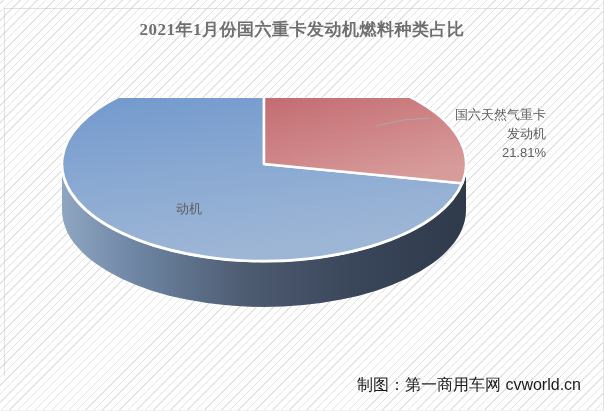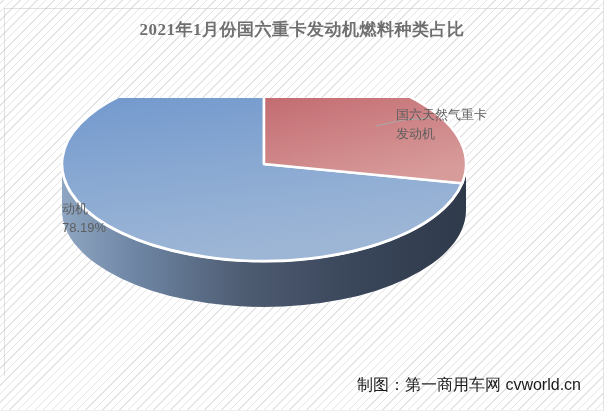--- a/index.html
+++ b/index.html
@@ -58,21 +58,21 @@
     left: 58px;
     top: 98px;
     width: 412px;
     height: 220px;
   }
   #pie-svg { display: block; }
 
   
   .data-label {
     position: absolute;
-    text-align: left;
+    text-align: right;
     font-size: 13px;
     line-height: 19px;
     color: #5e5e5e;
     white-space: nowrap;
   }
   .data-label .pct {
     display: block;
     font-size: 13px;
     color: #5e5e5e;
   }
@@ -153,23 +153,23 @@
                A 202,97 0 0 1 404.0,85.3
                Z" fill="url(#gradRedTop)" stroke="#FFFFFF" stroke-width="2.5" stroke-linejoin="round"></path>
 
       <path d="M 318,28 L 345,22 L 372,20" fill="none" stroke="#A9A9A9" stroke-width="1"></path>
     </svg>
   </div>
 
   <div class="data-label" id="label-diesel">
     <br>
     <span>动机</span>
-    <span class="pct">78.19%</span>
   </div>
 
   <div class="data-label" id="label-gas">
     <span>国六天然气重卡</span><br>
     <span>发动机</span>
+    <span class="pct">21.81%</span>
   </div>
 
   <div id="footer-credit">制图：第一商用车网 cvworld.cn</div>
 
 </div>
 
 </body></html>

